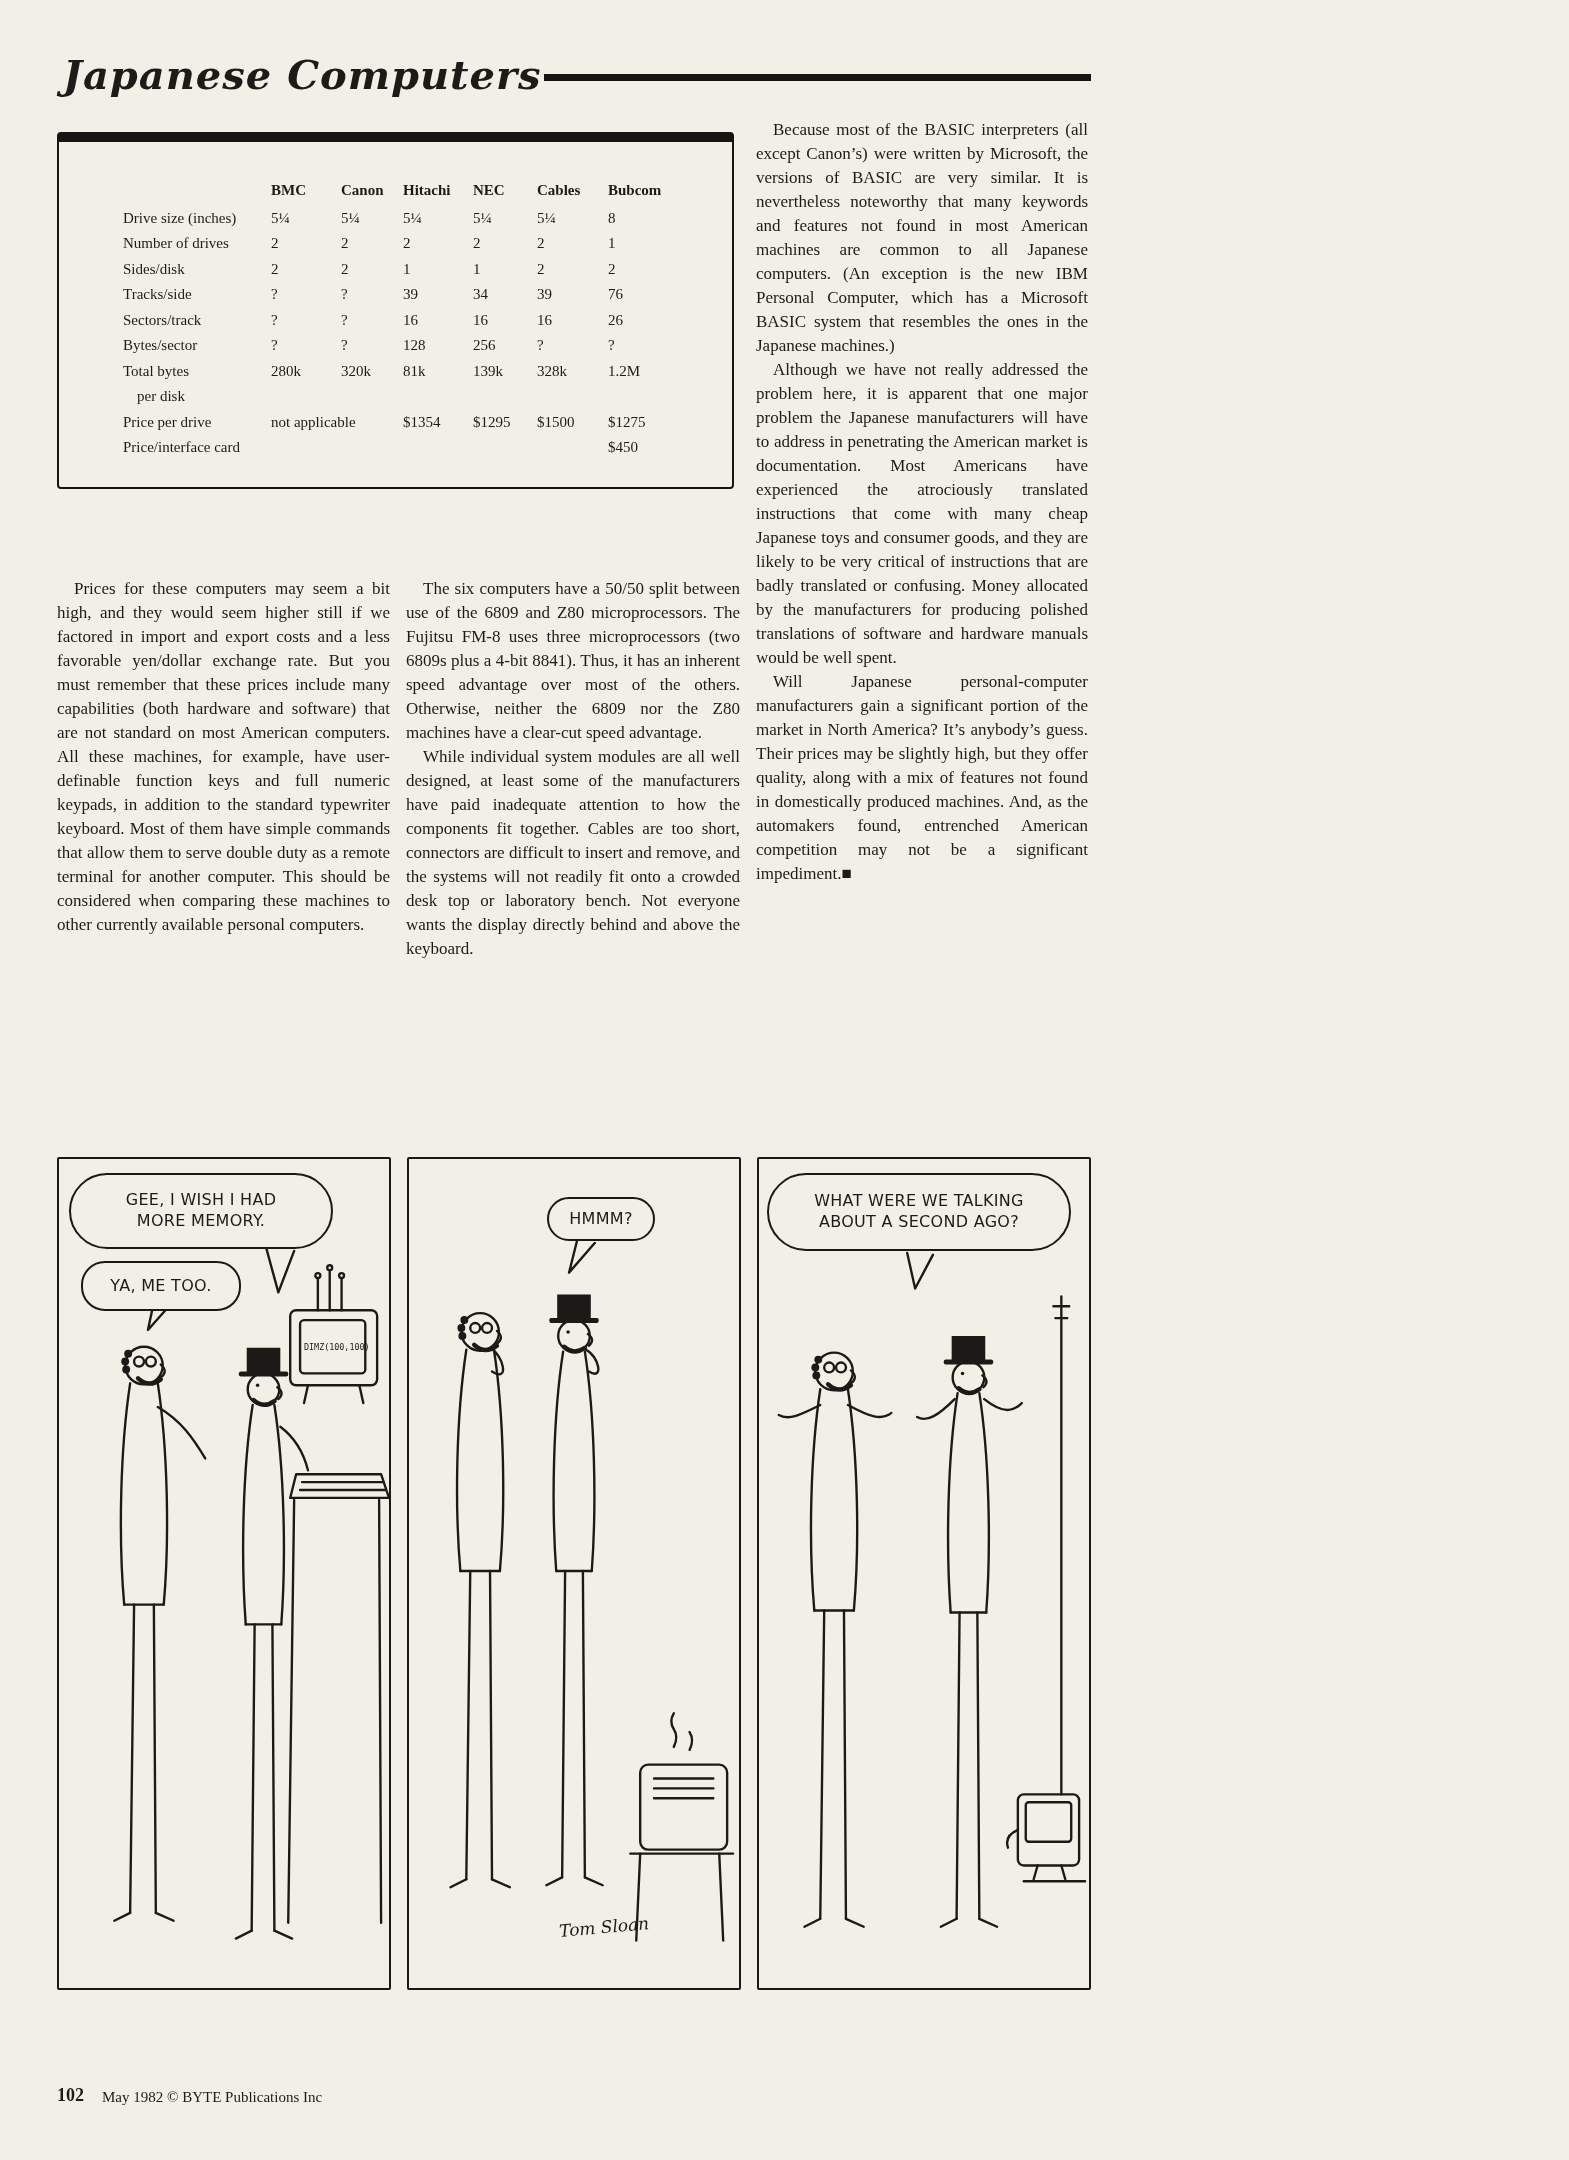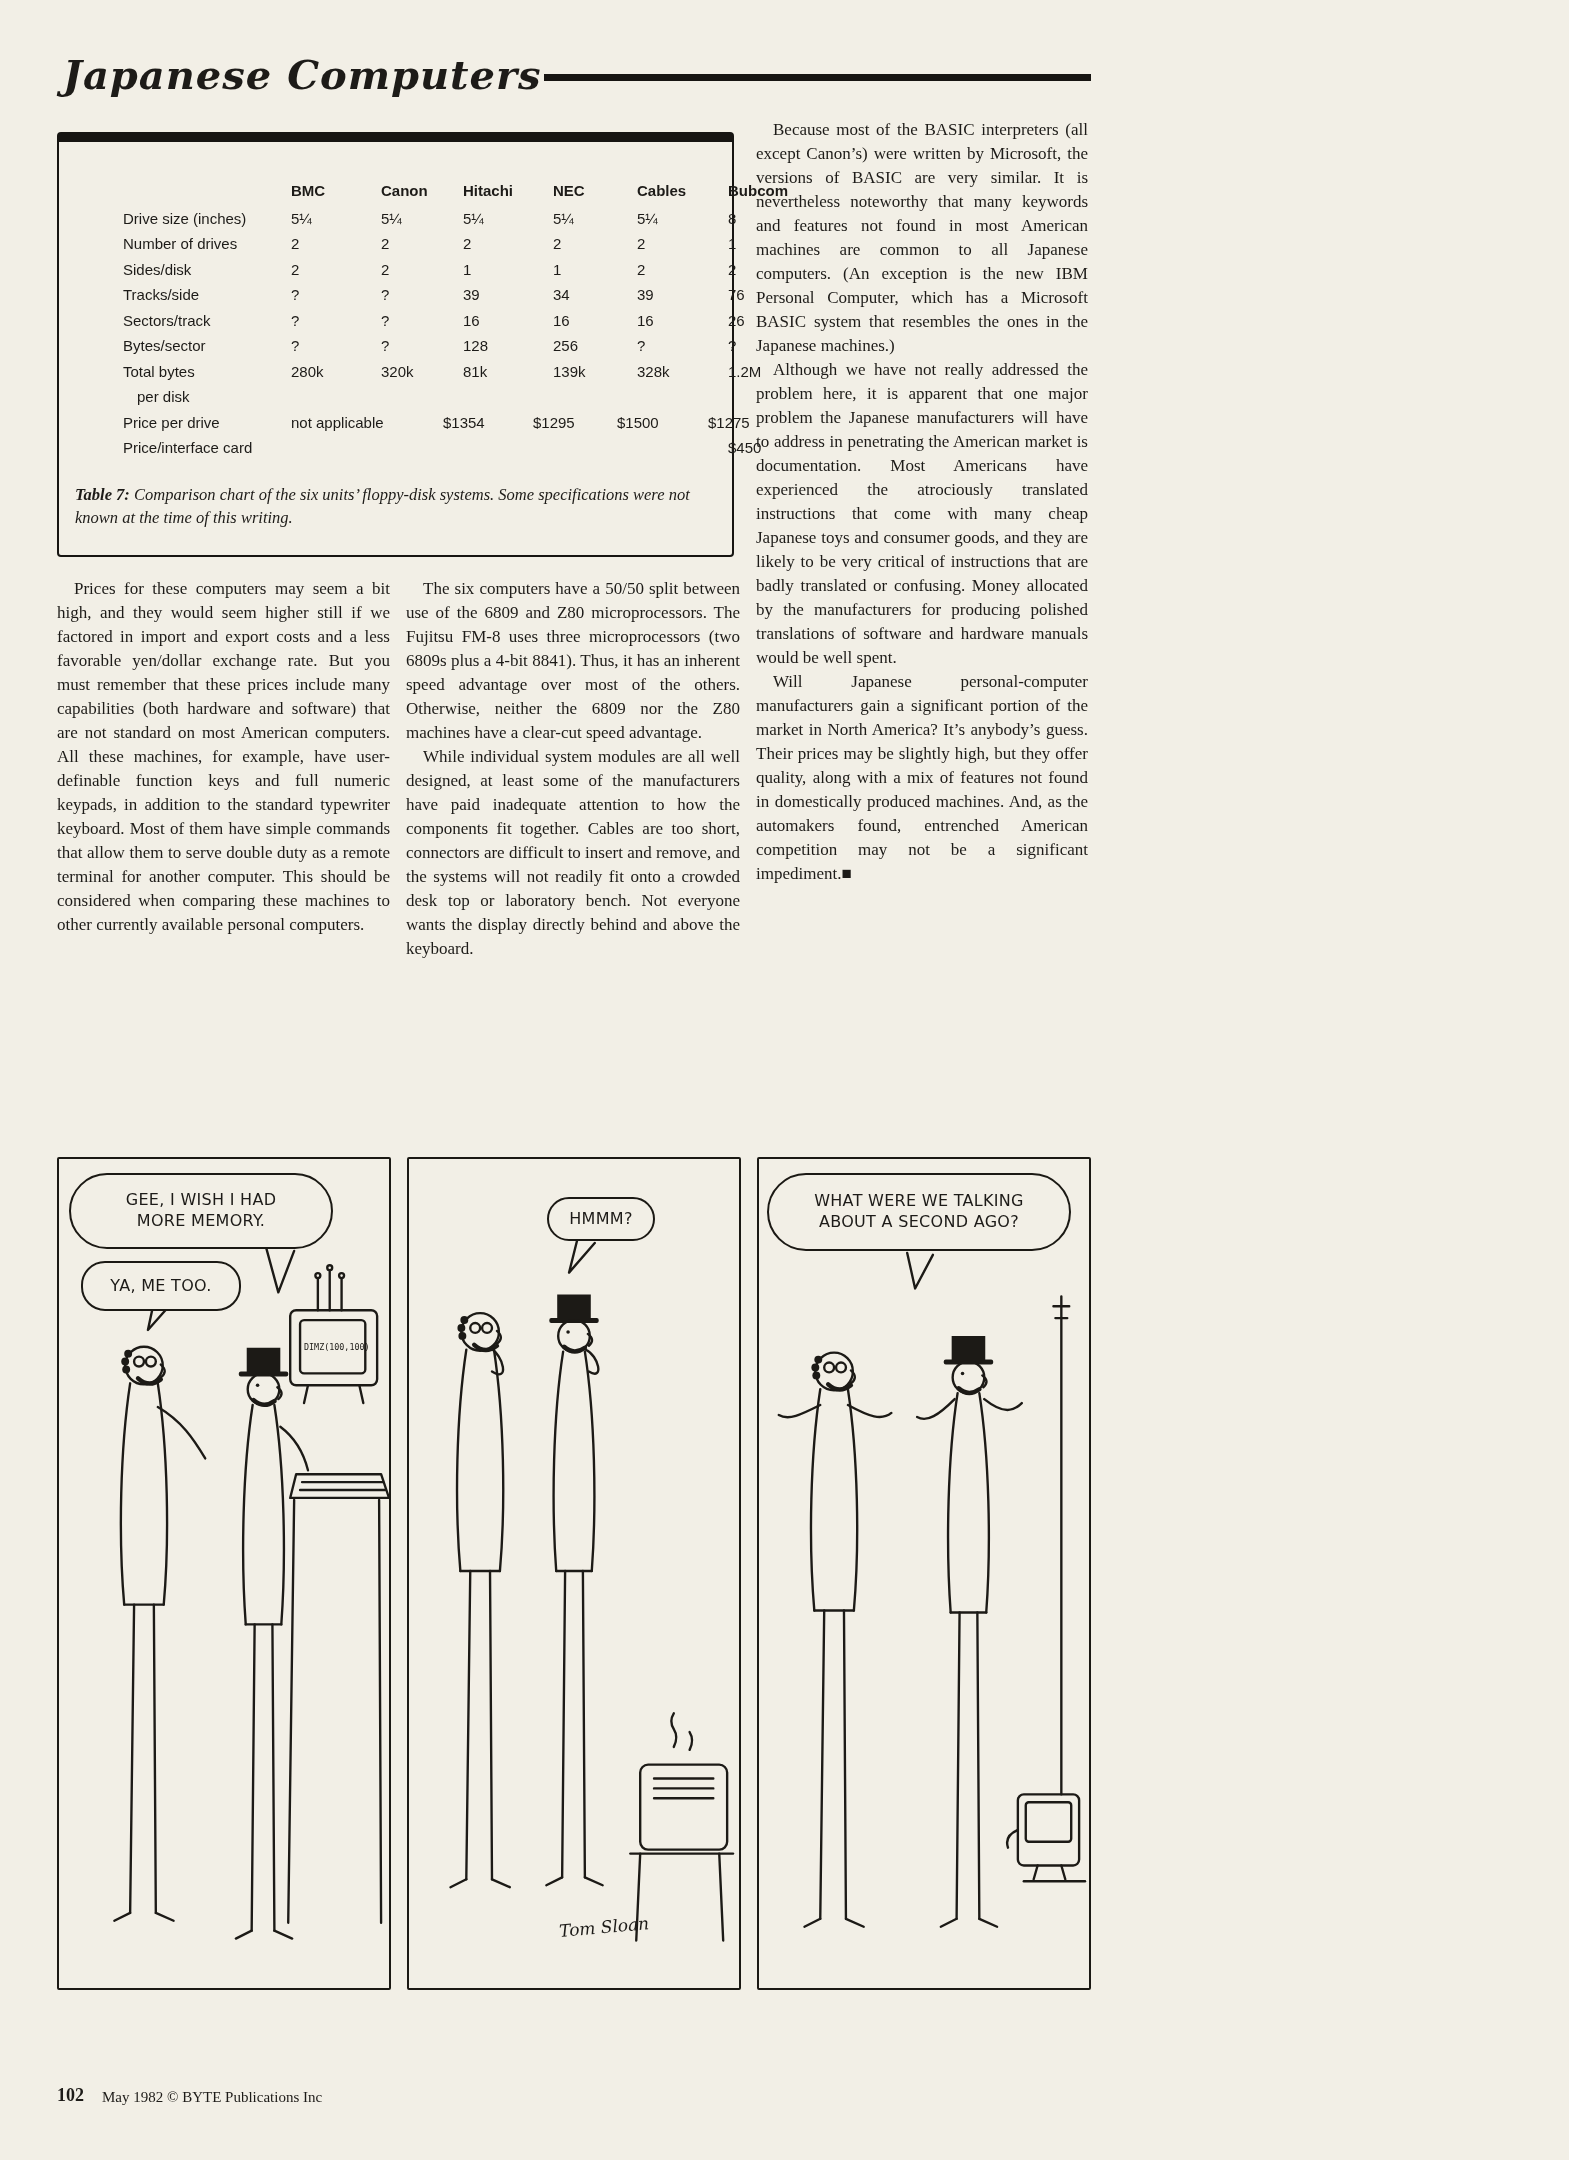--- a/index.html
+++ b/index.html
@@ -28,22 +28,22 @@
     position:absolute;left:57px;top:132px;width:677px;
     border:2px solid #171512;border-top:10px solid #171512;
     border-radius:4px;
     box-sizing:border-box;
     padding:36px 0 26px 0;
     background:#f2efe6;
   }
   .t-row{
     display:flex;align-items:flex-start;
     padding-left:64px;
-    font-family:Liberation Sans, sans-serif;
-    font-size:15px;line-height:25.5px;gap:20px;
+    font-family:Liberation Serif, serif;
+    font-size:15px;line-height:25.5px;
   }
   .t-headrow{font-weight:bold;margin-bottom:2px;}
   .t-label{width:148px;flex:none;}
   .t-label .indent{padding-left:14px;}
   .cA{width:70px;flex:none;}
   .cB{width:62px;flex:none;}
   .cC{width:70px;flex:none;}
   .cD{width:64px;flex:none;}
   .cE{width:71px;flex:none;}
   .cF{width:78px;flex:none;}
@@ -204,21 +204,20 @@
     <div class="t-row">
       <div class="t-label">Price/interface card</div>
       <div class="cA"></div>
       <div class="cB"></div>
       <div class="cC"></div>
       <div class="cD"></div>
       <div class="cE"></div>
       <div class="cF">$450</div>
     </div>
 
-    <p class="t-caption"><span class="cap-label">Table 7:</span> <span>Comparison chart of the six units’ floppy-disk systems. Some specifications were not known at the time of this writing.</span></p>
   </section>
 
   <section class="col col1">
     <p>Prices for these computers may seem a bit high, and they would seem higher still if we factored in import and export costs and a less favorable yen/dollar exchange rate. But you must remember that these prices include many capabilities (both hardware and software) that are not standard on most American computers. All these machines, for example, have user-definable function keys and full numeric keypads, in addition to the standard typewriter keyboard. Most of them have simple commands that allow them to serve double duty as a remote terminal for another computer. This should be considered when comparing these machines to other currently available personal computers.</p>
   </section>
 
   <section class="col col2">
     <p>The six computers have a 50/50 split between use of the 6809 and Z80 microprocessors. The Fujitsu FM-8 uses three microprocessors (two 6809s plus a 4-bit 8841). Thus, it has an inherent speed advantage over most of the others. Otherwise, neither the 6809 nor the Z80 machines have a clear-cut speed advantage.</p>
     <p>While individual system modules are all well designed, at least some of the manufacturers have paid inadequate attention to how the components fit together. Cables are too short, connectors are difficult to insert and remove, and the systems will not readily fit onto a crowded desk top or laboratory bench. Not everyone wants the display directly behind and above the keyboard.</p>
   </section>

